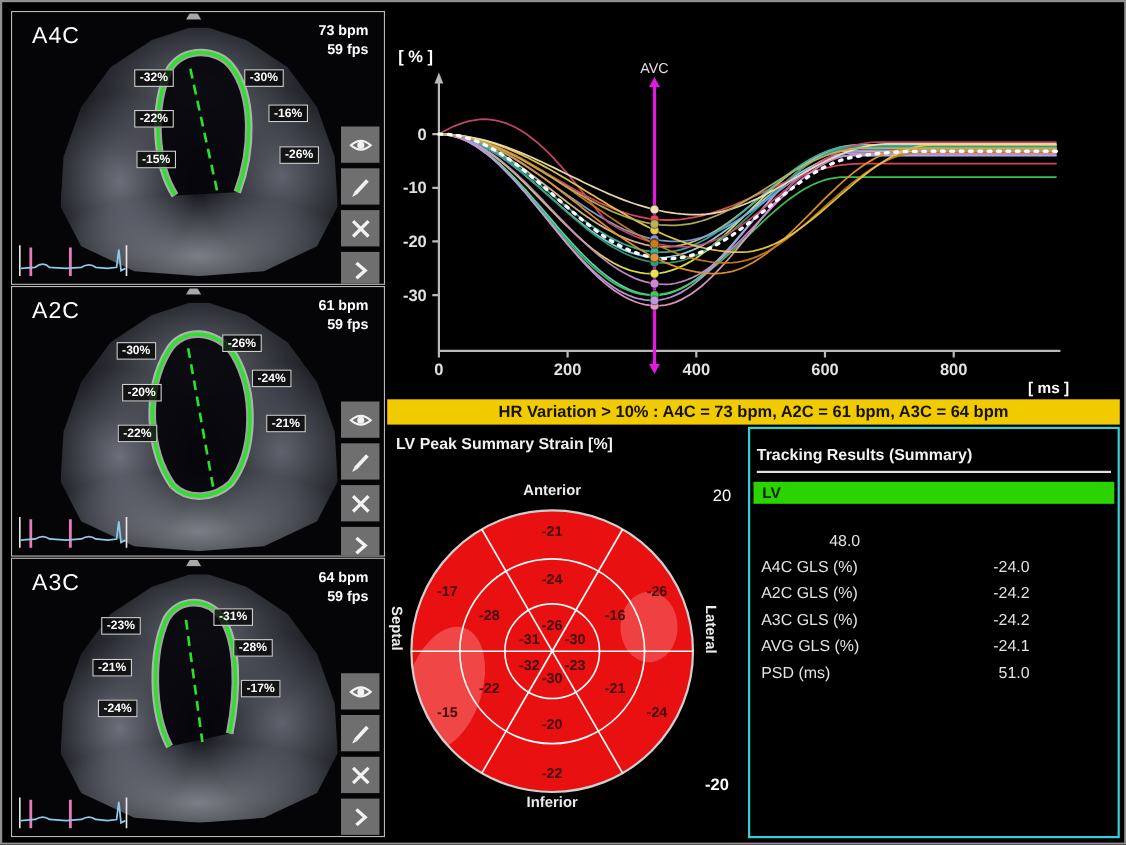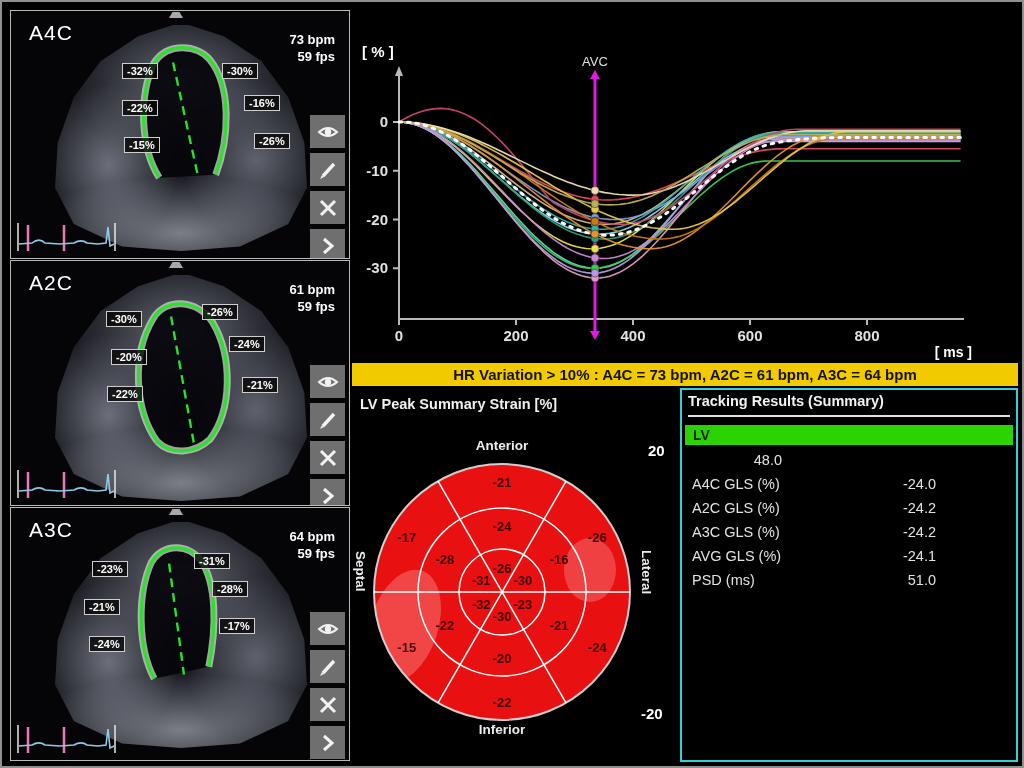--- a/index.html
+++ b/index.html
@@ -17,21 +17,21 @@
       radial-gradient(55% 45% at 50% 26%, rgba(205,210,220,.40), rgba(130,135,150,.12) 55%, transparent 72%),
       radial-gradient(40% 55% at 23% 62%, rgba(190,195,210,.50), transparent 65%),
       radial-gradient(42% 55% at 78% 60%, rgba(180,185,200,.45), transparent 65%),
       radial-gradient(75% 32% at 50% 92%, rgba(208,212,222,.55), rgba(140,145,160,.18) 62%, transparent 78%),
       radial-gradient(120% 120% at 50% 18%, #24252d, #15161c 60%, #0a0a0e);}
   .probe-marker{position:absolute;left:158px;top:1px;width:14px;height:6px;background:#a8a8a8;
     clip-path:polygon(0 100%,25% 0,75% 0,100% 100%);}
   .contour{position:absolute;left:0;top:0;width:340px;height:100%;}
   .view-label{position:absolute;left:18px;top:10px;font-size:21px;color:#fff;letter-spacing:1px;}
   .rate-info{position:absolute;right:14px;top:8px;text-align:right;font-size:13px;font-weight:bold;
-    color:#fff;line-height:17px;margin-top:12px;}
+    color:#fff;line-height:17px;}
   .strain-label{position:absolute;background:rgba(8,8,8,.82);border:1px solid #cfcfcf;color:#fff;
     font-size:11px;font-weight:bold;padding:1px 4px;white-space:nowrap;}
   .btn-col{position:absolute;right:4px;top:104px;display:flex;flex-direction:column;gap:5px;}
   .side-btn{width:35px;height:33px;background:#6f6f6f;border:0;display:flex;align-items:center;
     justify-content:center;cursor:pointer;padding:0;}
   .ecg{position:absolute;left:5px;bottom:5px;width:102px;height:40px;}
   
   .chart-panel{position:absolute;left:350px;top:8px;width:666px;height:352px;background:#000;}
   .chart-title{position:absolute;left:0;right:0;top:9px;text-align:center;color:#f2f2f2;
     font-size:15px;font-weight:bold;letter-spacing:.5px;}
@@ -48,28 +48,28 @@
   .dir-top{left:150px;top:50px;transform:translateX(-50%);}
   .dir-bottom{left:150px;top:334px;transform:translateX(-50%);}
   .dir-left{left:1px;top:163px;writing-mode:vertical-rl;}
   .dir-right{left:287px;top:162px;writing-mode:vertical-rl;}
   #bullseye{position:absolute;left:0;top:0;}
   .colorbar{position:absolute;left:300px;top:74px;width:18px;height:240px;
     background:linear-gradient(to bottom,
       #0004e6 0 7%,#5а5аee 0,#5858ee 7% 13%,#8c8cf2 13% 20%,#b0b0f5 20% 27%,#ccccf8 27% 33%,
       #e4e4fb 33% 40%,#f4f4fd 40% 47%,#fefefe 47% 53%,#fdeeee 53% 60%,#fbd8d8 60% 67%,
       #f8bcbc 67% 73%,#f59c9c 73% 80%,#f27676 80% 87%,#ee4646 87% 93%,#e60f0f 93% 100%);}
-  .scale-max{position:absolute;left:296px;top:54px;color:#fff;font-size:15px;font-weight:bold;}
+  .scale-max{position:absolute;left:296px;top:54px;color:#fff;font-size:15px;font-weight:normal;}
   .scale-min{position:absolute;left:289px;top:317px;color:#fff;font-size:15px;font-weight:bold;}
   
   .tracking-panel{position:absolute;left:678px;top:386px;width:338px;height:374px;background:#000;
     border:2px solid #35cfd8;}
-  .tr-title{margin:3px 6px 0;padding-bottom:6px;border-bottom:2px solid #e0e0e0;color:#f2f2f2;
+  .tr-title{margin:16px 6px 0;padding-bottom:6px;border-bottom:2px solid #e0e0e0;color:#f2f2f2;
     font-size:14.5px;font-weight:bold;}
-  .lv-row{margin:8px 3px 3px;background:#2bd300;color:#062006;font-size:14px;font-weight:bold;
+  .lv-row{margin:8px 3px 22px;background:#2bd300;color:#062006;font-size:14px;font-weight:bold;
     padding:2px 8px;cursor:pointer;}
   .row{display:flex;padding:1.5px 0 1.5px 10px;color:#e2e2e2;font-size:14.5px;line-height:21px;}
   .row .lbl{flex:1;}
   .row .val{width:90px;text-align:right;margin-right:80px;}
 </style>
 </head>
 <body>
 
 <div class="screen">
 

